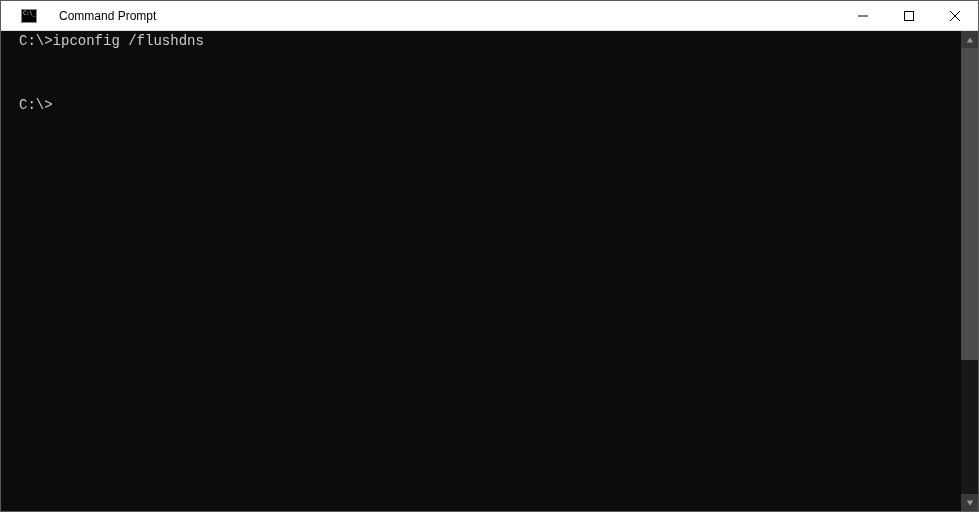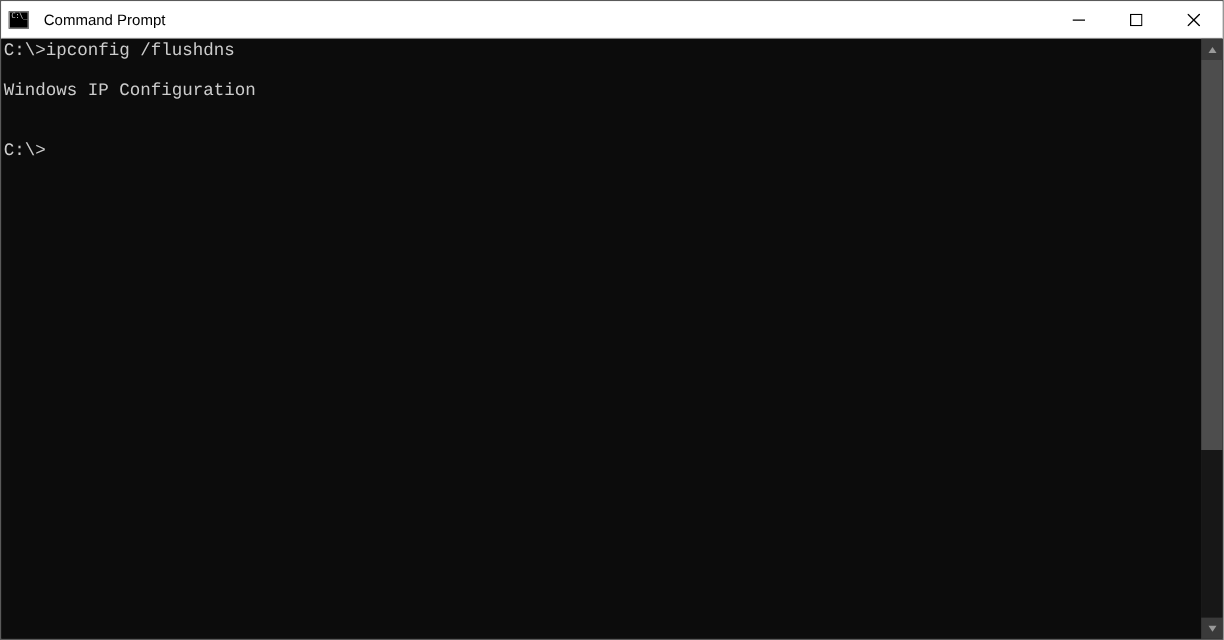--- a/index.html
+++ b/index.html
@@ -26,22 +26,22 @@
       height: 30px;
       background: #fff;
       display: flex;
       align-items: center;
       border-bottom: 1px solid #ddd;
     }
     .title-left {
       display: flex;
       align-items: center;
       flex: 1;
-      padding-left: 6px;
-      gap: 12px;
+      padding-left: 20px;
+      gap: 22px;
     }
     .app-icon {
       width: 16px;
       height: 14px;
       background: #000;
       border: 1px solid #888;
       position: relative;
       display: inline-block;
     }
     .app-icon::before {
@@ -90,20 +90,21 @@
     .terminal {
       flex: 1;
       background: #0c0c0c;
       color: #ccc;
       font-family: Consolas, "Courier New", monospace;
       font-size: 14px;
       line-height: 1.15;
       padding: 2px 0 0 2px;
       white-space: pre;
       overflow: hidden;
+      margin-left: 16px;
     }
     .terminal .line {
       display: block;
       min-height: 16px;
     }
     .scrollbar {
       width: 17px;
       background: #2b2b2b;
       display: flex;
       flex-direction: column;
@@ -156,21 +157,21 @@
       </button>
       <button class="ctrl-btn">
         <svg viewBox="0 0 10 10">
             <line x1="0" y1="0" x2="10" y2="10"></line>
             <line x1="10" y1="0" x2="0" y2="10"></line>
           </svg>
       </button>
     </div>
   </div>
   <div class="content-wrap">
-    <div class="terminal" id="terminal"><span class="line">C:\&gt;ipconfig /flushdns</span><span class="line"></span><span class="line">Windows IP Configuration</span><span class="line"></span><span class="line"></span><span class="line">C:\&gt;</span></div>
+    <div class="terminal" id="terminal"><span class="line">C:\&gt;ipconfig /flushdns</span><span class="line"></span><span class="line"></span><span class="line"></span><span class="line">C:\&gt;</span></div>
     <div class="scrollbar">
       <div class="sb-btn">
         <svg viewBox="0 0 10 10">
             <polygon points="5,2 9,8 1,8"></polygon>
           </svg>
       </div>
       <div class="sb-track">
         <div class="sb-thumb"></div>
       </div>
       <div class="sb-btn">

